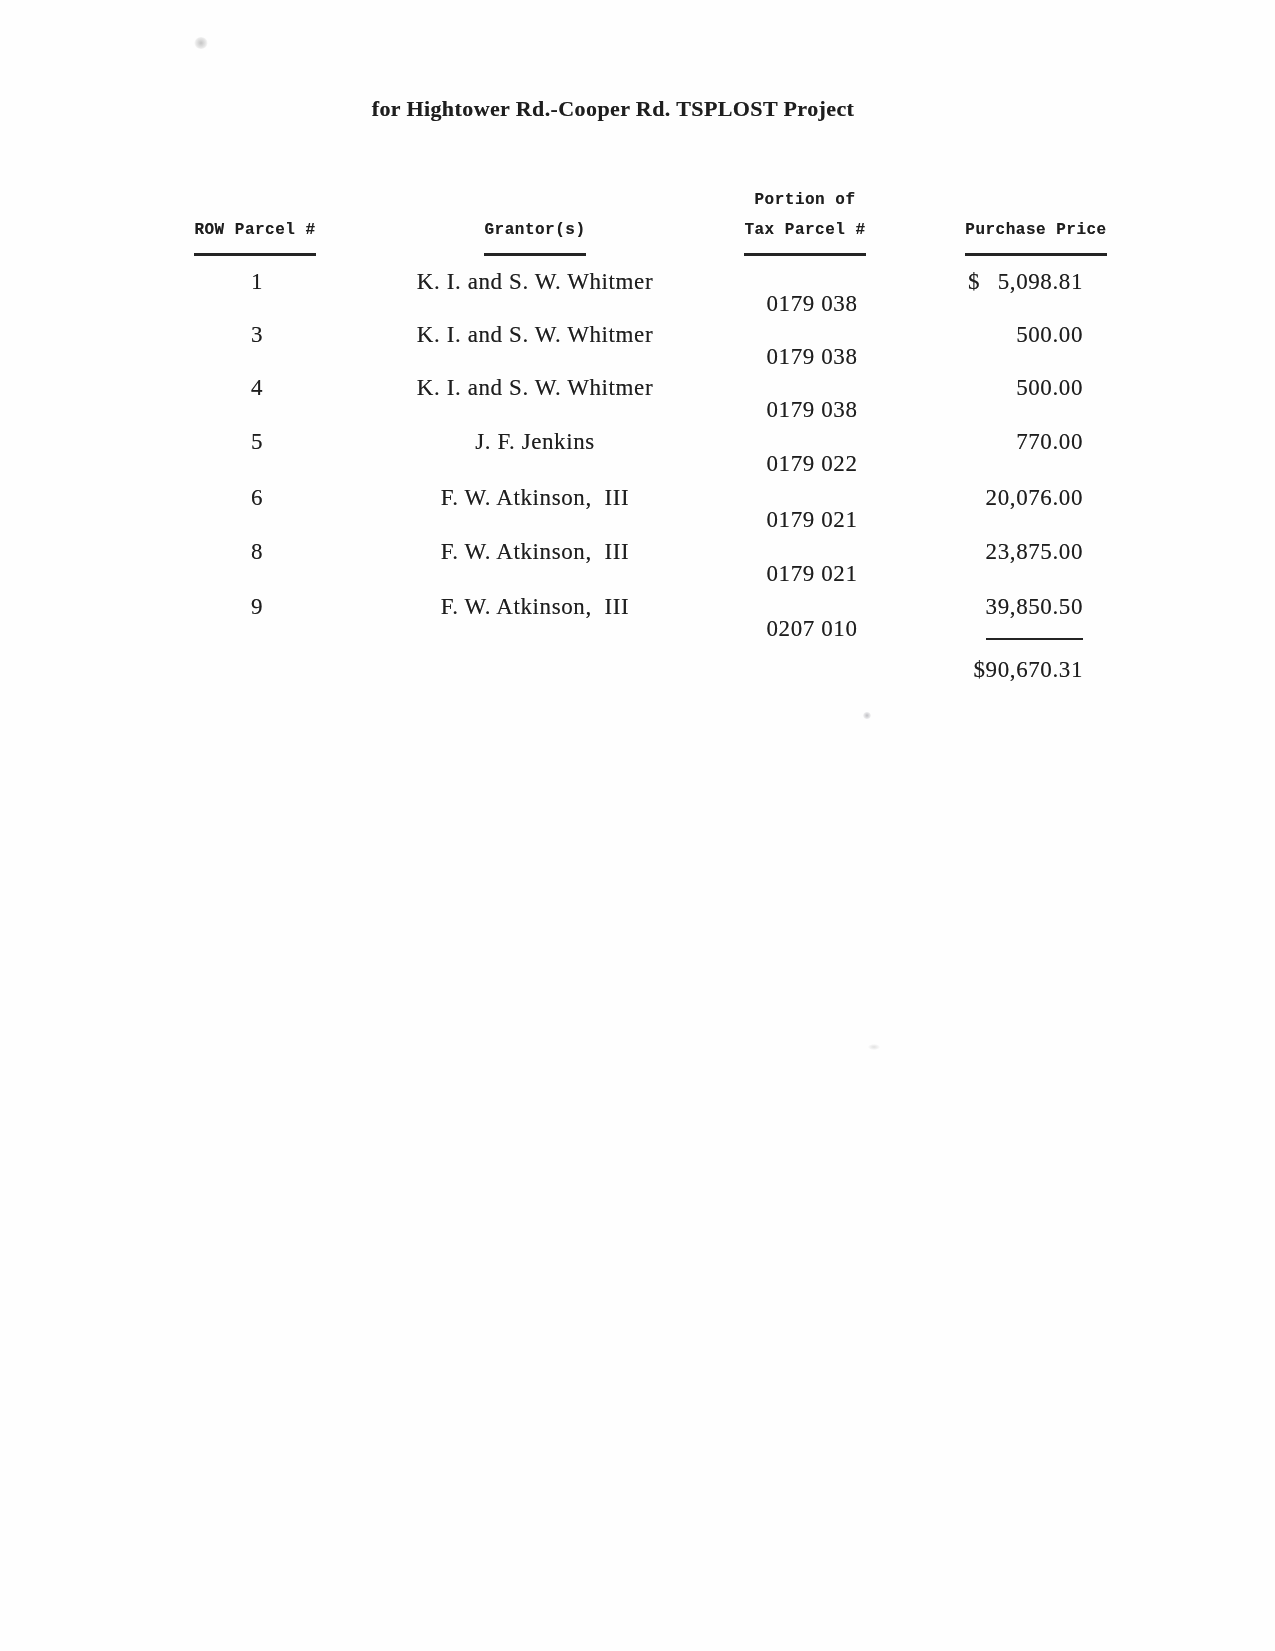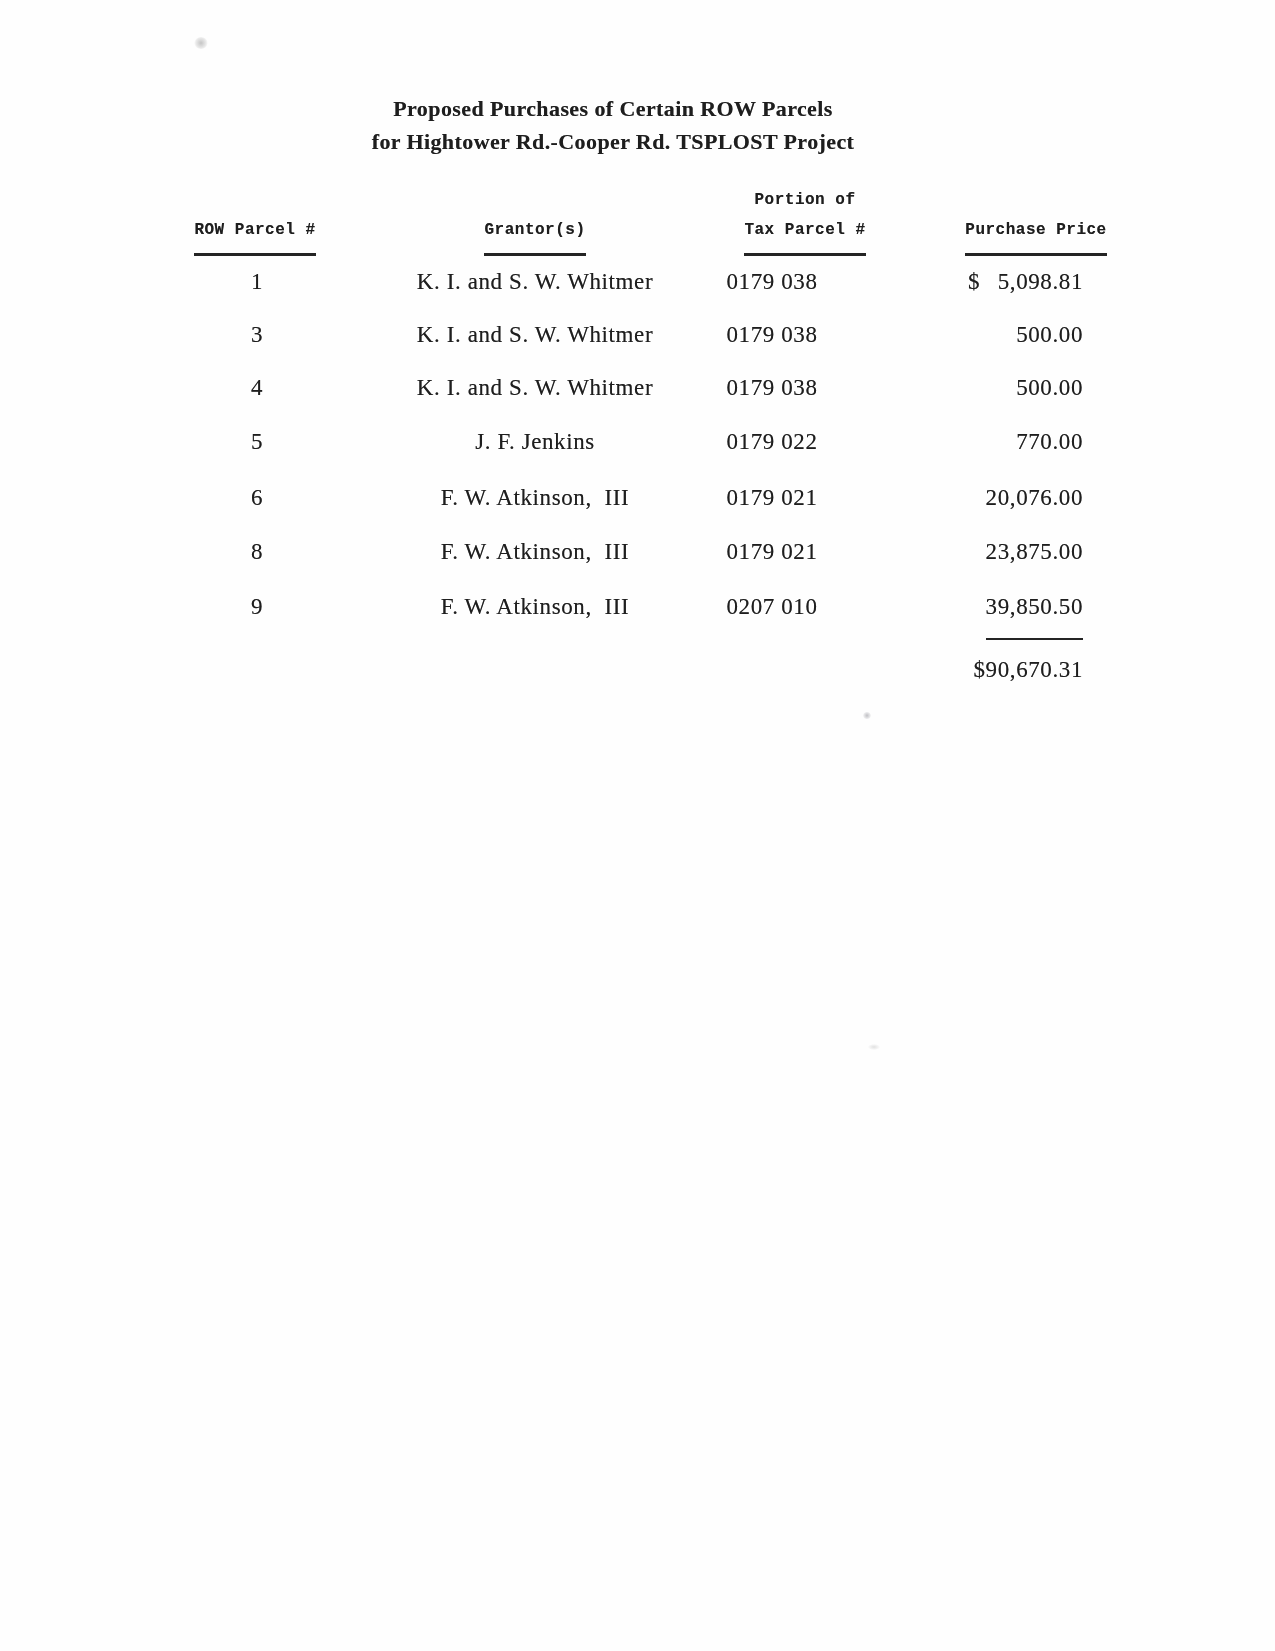--- a/index.html
+++ b/index.html
@@ -58,21 +58,21 @@
     left: 0;
     width: 1275px;
     height: 30px;
     font-size: 23px;
     line-height: 28px;
     letter-spacing: 0.6px;
   }
   .cell { position: absolute; top: 0; white-space: pre; }
   .cell-parcel  { left: 157px; width: 200px; text-align: center; }
   .cell-grantor { left: 385px; width: 300px; text-align: center; }
-  .cell-tax     { left: 672px; width: 200px; text-align: center; }
+  .cell-tax     { left: 712px; width: 200px; text-align: center; margin-top: 22px; }
   .cell-price   { left: 883px; width: 200px; text-align: right; }
   .cell-price .prefix { position: absolute; left: 85px; top: 0; }
 
   .row-1 { top: 268px; }
   .row-2 { top: 321px; }
   .row-3 { top: 374px; }
   .row-4 { top: 428px; }
   .row-5 { top: 484px; }
   .row-6 { top: 538px; }
   .row-7 { top: 593px; }
@@ -103,21 +103,20 @@
 </head>
 <body>
 
 <div class="page">
 
   <div class="speck speck-a"></div>
   <div class="speck speck-b"></div>
   <div class="speck speck-c"></div>
 
   <div class="title-block">
-    <div>Proposed Purchases of Certain ROW Parcels</div>
     <div>for Hightower Rd.-Cooper Rd. TSPLOST Project</div>
   </div>
 
   <div class="hdr hdr-portion">
     <span>Portion of</span>
   </div>
 
   <div class="hdr hdr-row-parcel">
     <span class="u">ROW Parcel #</span>
   </div>

